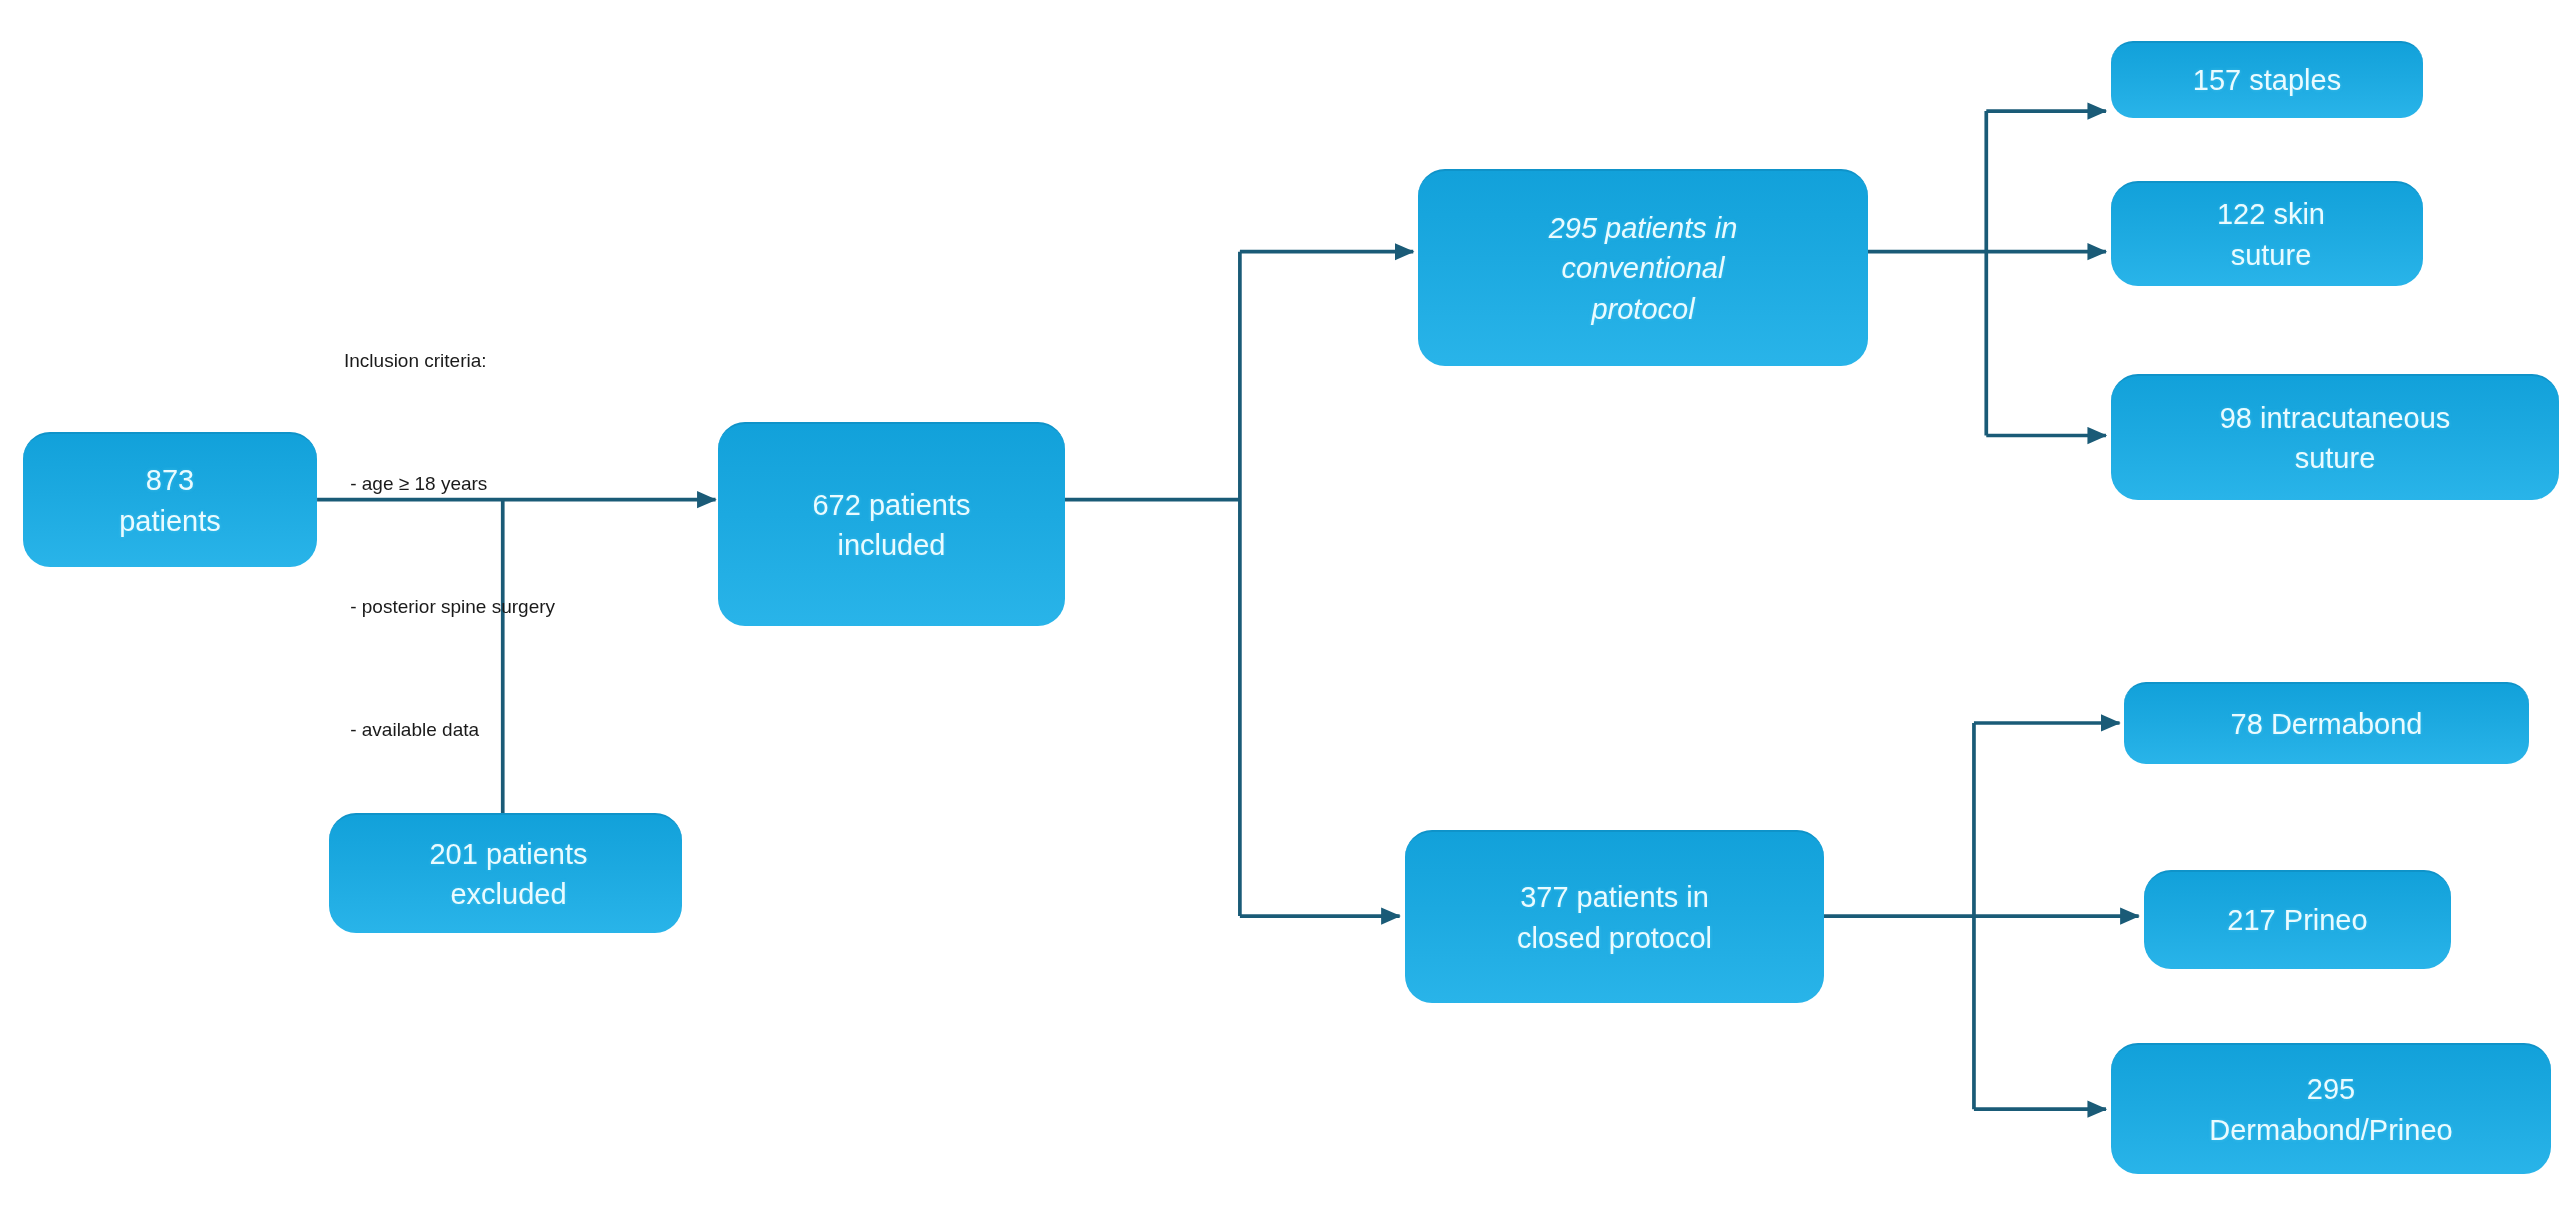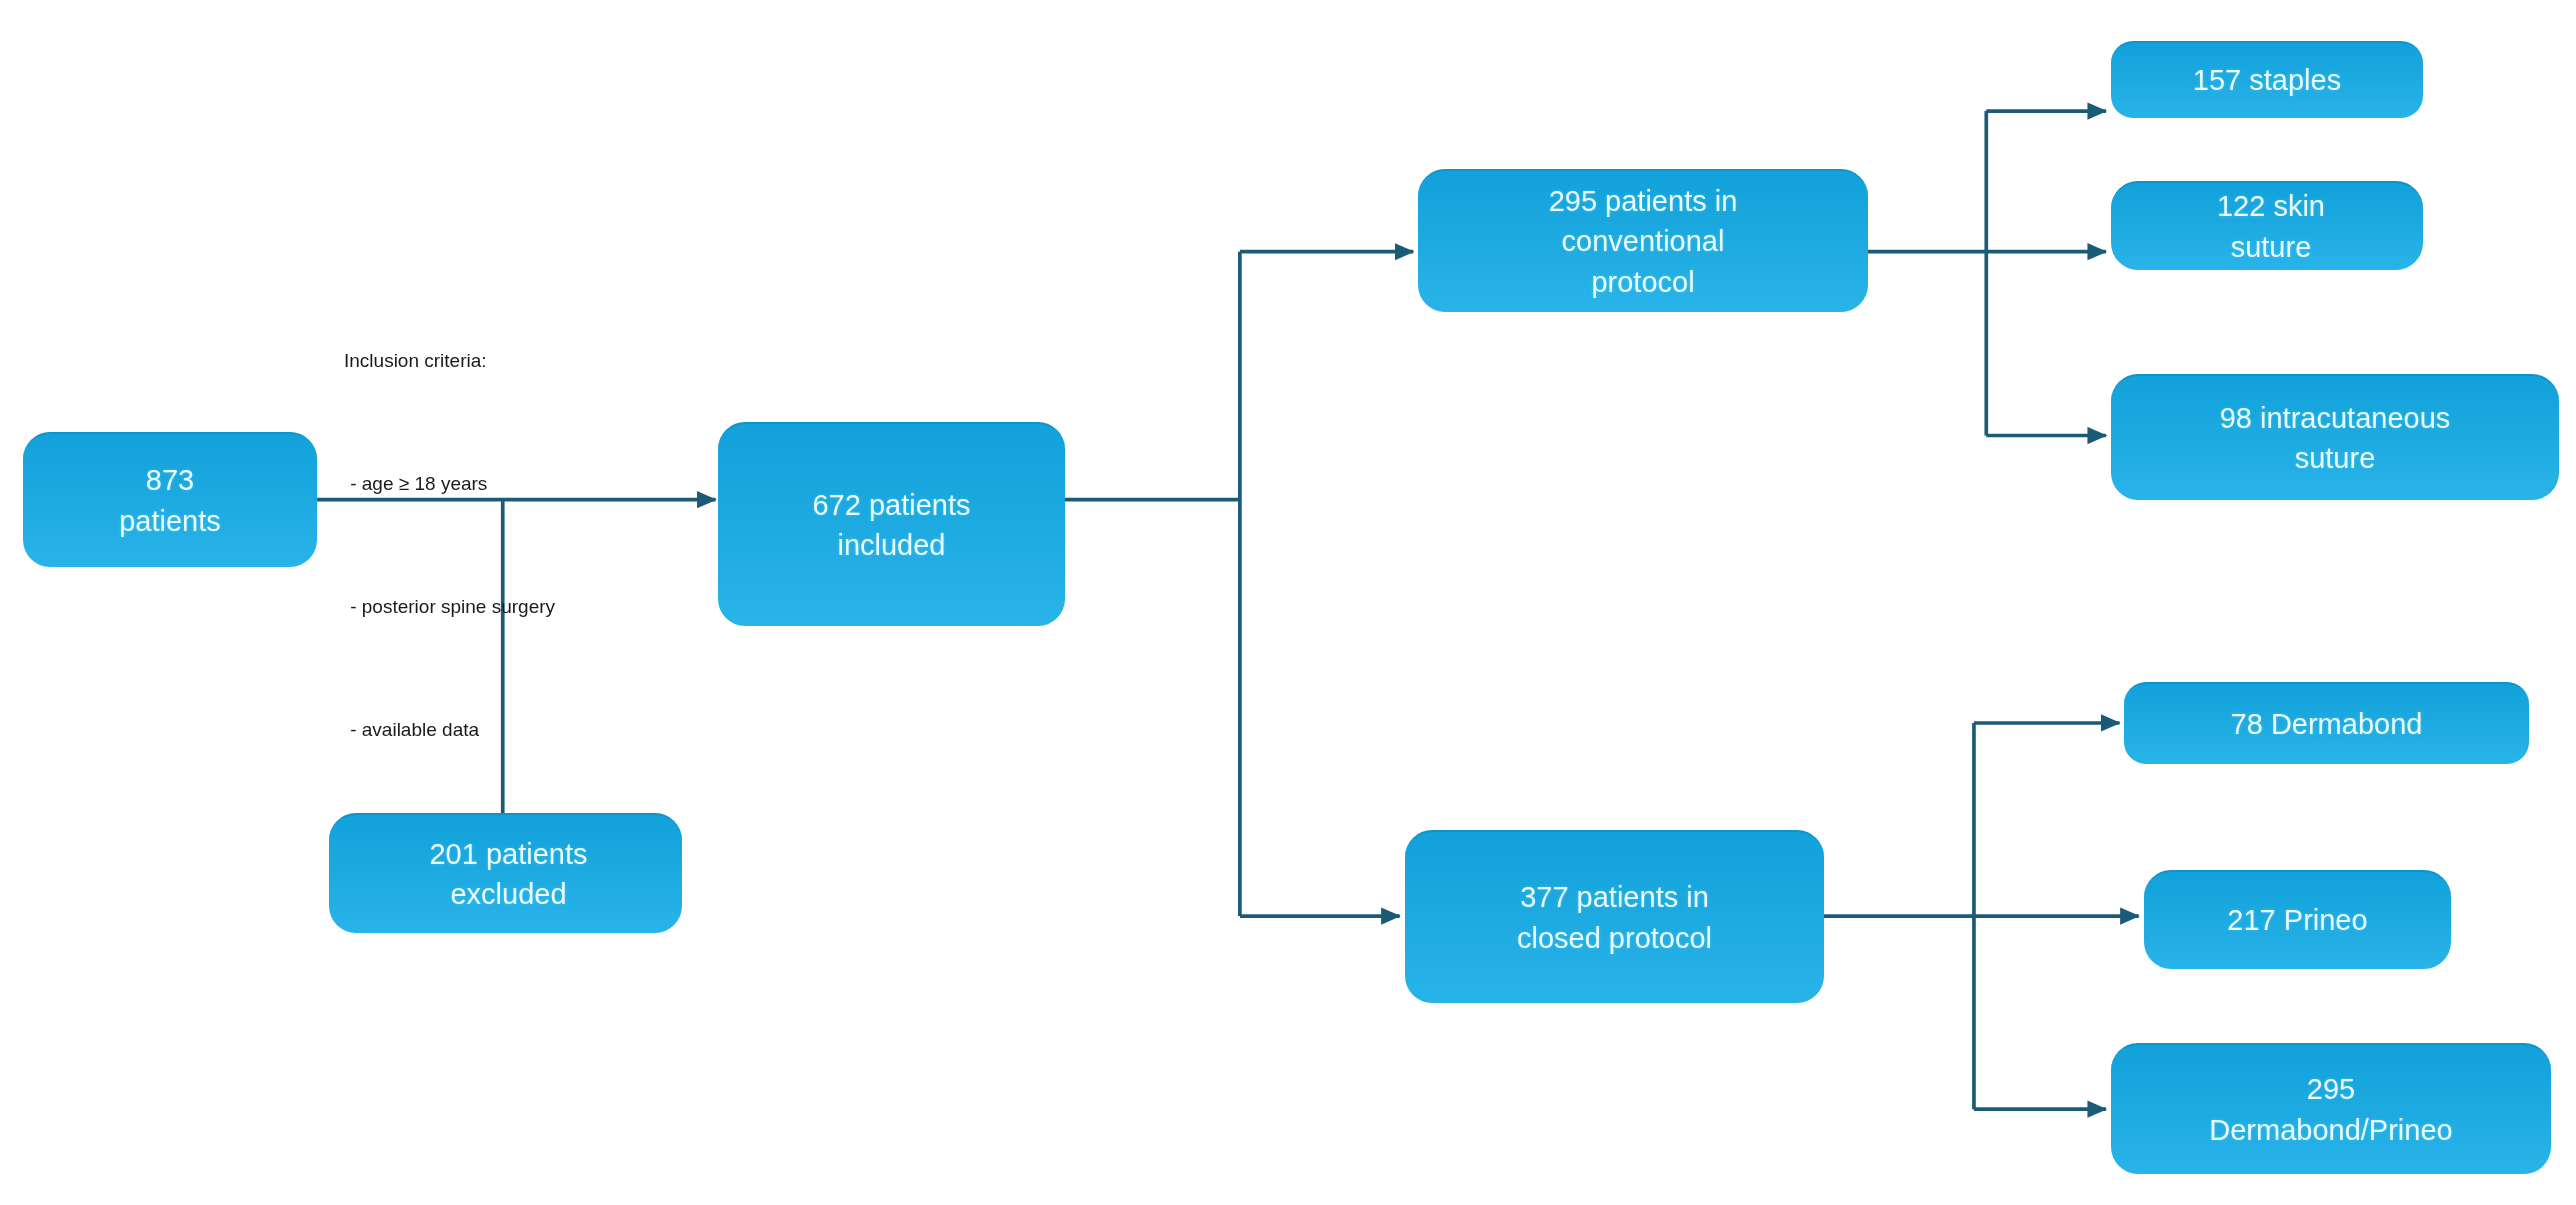--- a/index.html
+++ b/index.html
@@ -100,30 +100,30 @@
 
   <div class="node" style="left:23px;   top:432px;  width:294px; height:135px;text-align:center;">873
 patients</div>
 
   <div class="node" style="left:718px; top:422px;  width:347px; height:204px;">672 patients
 included</div>
 
   <div class="node" style="left:329px;  top:813px; width:353px; height:120px;padding-left:6px;">201 patients
 excluded</div>
 
-  <div class="node" style="left:1418px; top:169px;  width:450px; height:143px;">295 patients in
+  <div class="node" style="left:1418px; top:169px;  width:450px; height:197px;font-style:italic;">295 patients in
 conventional
 protocol</div>
 
   <div class="node" style="left:1405px; top:830px; width:419px; height:173px;">377 patients in
 closed protocol</div>
 
   <div class="node" style="left:2111px; top:41px;   width:312px; height:77px; border-radius:22px;">157 staples</div>
 
-  <div class="node" style="left:2111px; top:181px;  width:312px; height:89px;padding-left:8px;">122 skin
+  <div class="node" style="left:2111px; top:181px;  width:312px; height:105px;padding-left:8px;">122 skin
 suture</div>
 
   <div class="node" style="left:2111px; top:374px;  width:448px; height:126px;">98 intracutaneous
 suture</div>
 
   <div class="node" style="left:2124px; top:682px; width:405px; height:82px; border-radius:22px;">78 Dermabond</div>
 
   <div class="node" style="left:2144px; top:870px; width:307px; height:99px;">217 Prineo</div>
 
   <div class="node" style="left:2111px; top:1043px; width:440px; height:131px;">295

